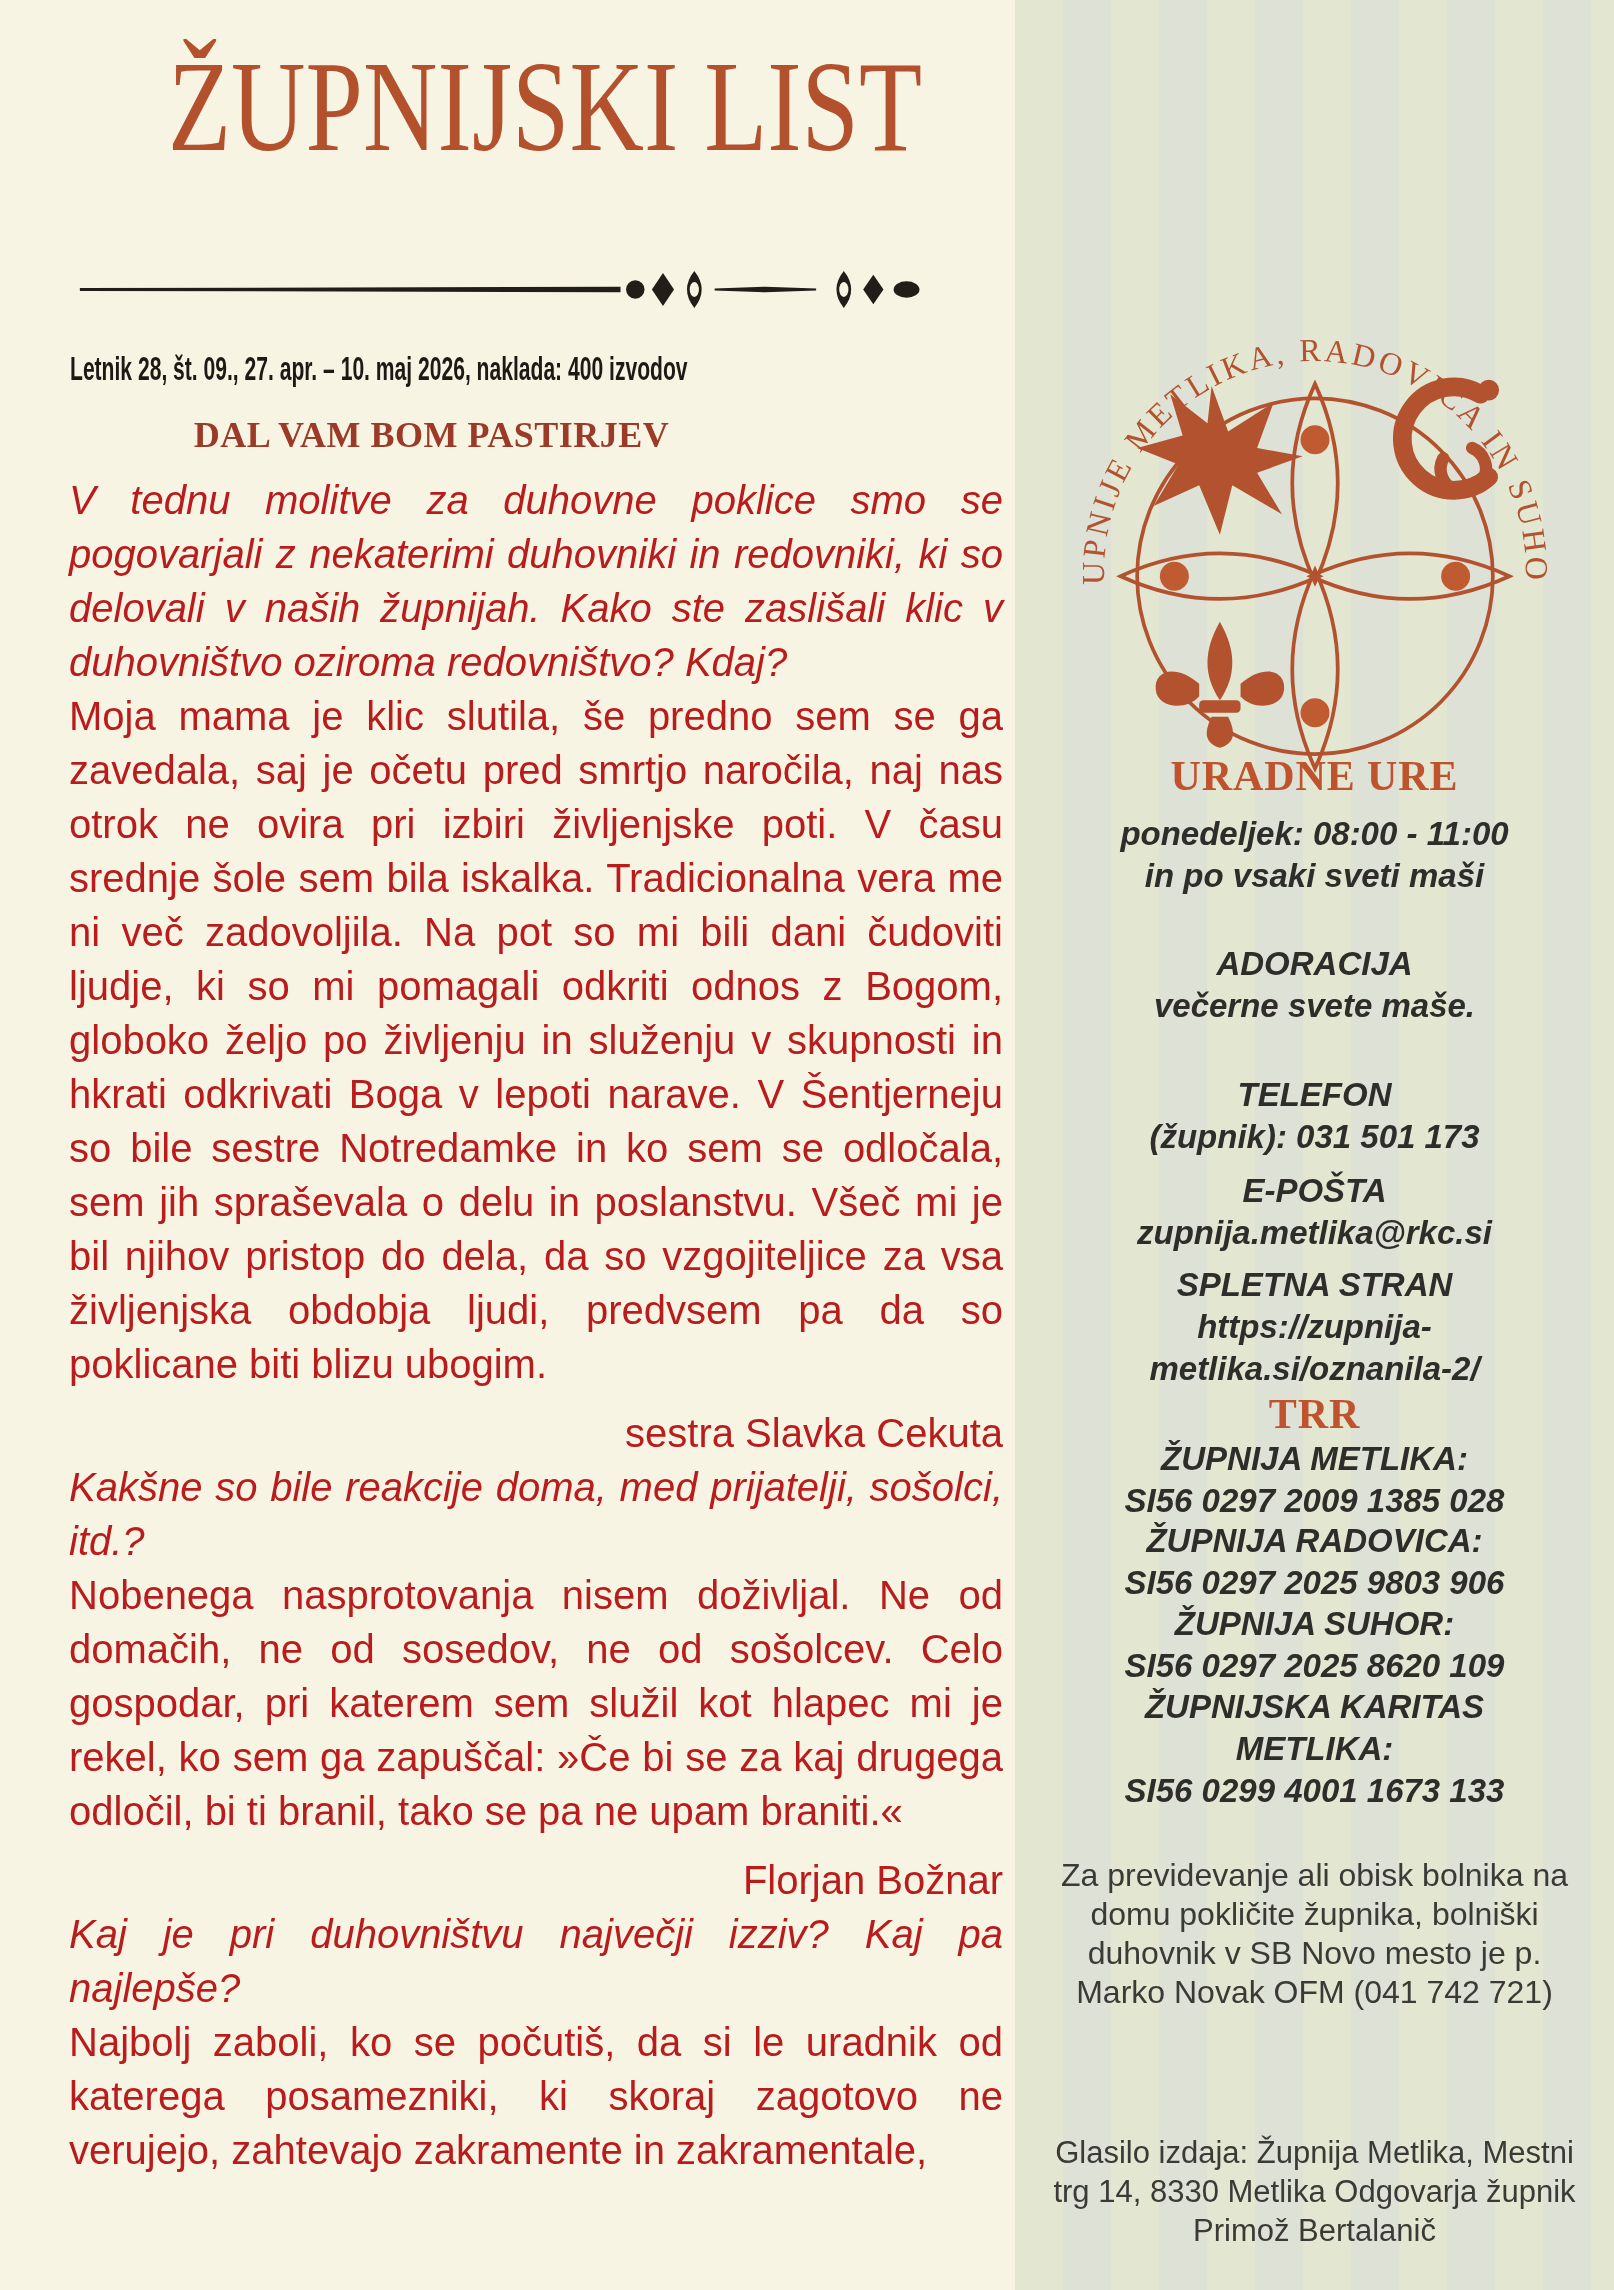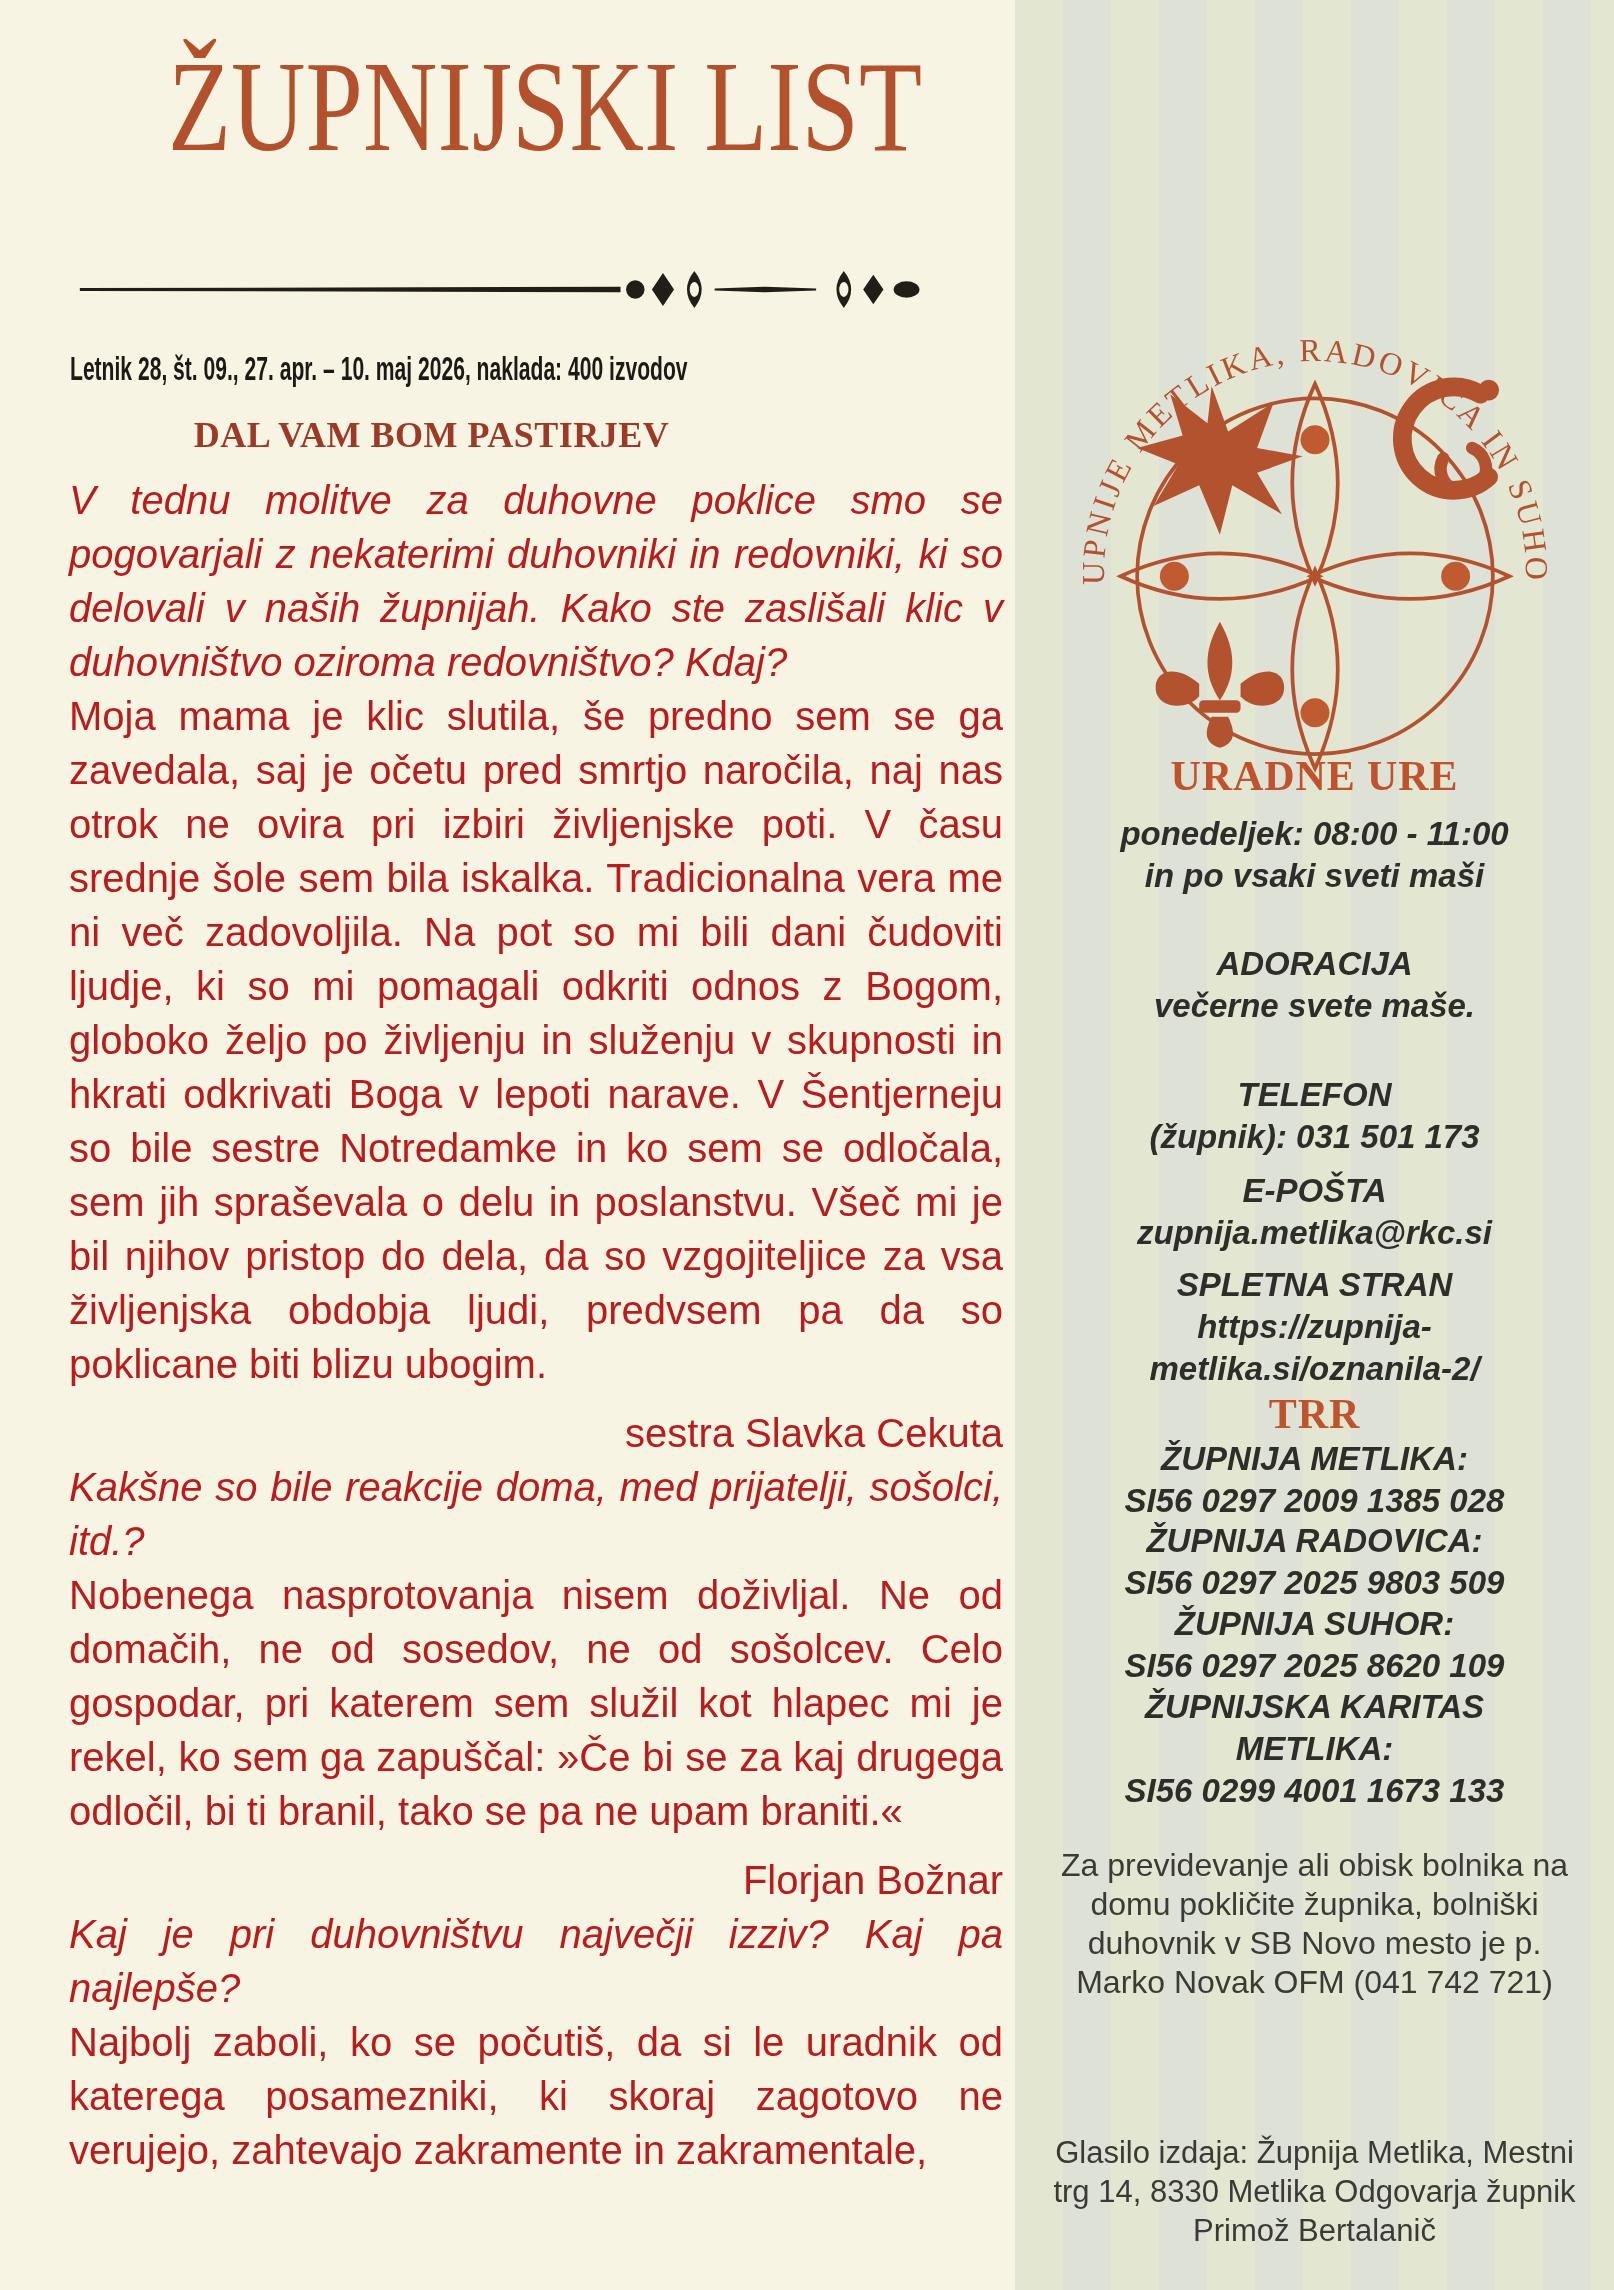--- a/index.html
+++ b/index.html
@@ -143,33 +143,33 @@
 
     <div class="sb-block" style="top:1390px">
       <div class="sb-h">TRR</div>
     </div>
     <div class="sb-block" style="top:1438px">
       <div class="sb-line">ŽUPNIJA METLIKA:</div>
       <div class="sb-line">SI56 0297 2009 1385 028</div>
     </div>
     <div class="sb-block" style="top:1520px">
       <div class="sb-line">ŽUPNIJA RADOVICA:</div>
-      <div class="sb-line">SI56 0297 2025 9803 509</div>
+      <div class="sb-line">SI56 0297 2025 9803 906</div>
     </div>
     <div class="sb-block" style="top:1603px">
       <div class="sb-line">ŽUPNIJA SUHOR:</div>
       <div class="sb-line">SI56 0297 2025 8620 109</div>
     </div>
     <div class="sb-block" style="top:1686px">
       <div class="sb-line" style="max-width:388px;margin:0 auto;">ŽUPNIJSKA KARITAS METLIKA:</div>
       <div class="sb-line">SI56 0299 4001 1673 133</div>
     </div>
 
     <div class="sb-block" style="top:1844px">
-      <div class="sb-note" style="max-width:535px;margin:2px auto;">Za previdevanje ali obisk bolnika na domu pokličite župnika, bolniški duhovnik v SB Novo mesto je p. Marko Novak OFM (041 742 721)</div>
+      <div class="sb-note" style="max-width:535px;margin:12px auto;">Za previdevanje ali obisk bolnika na domu pokličite župnika, bolniški duhovnik v SB Novo mesto je p. Marko Novak OFM (041 742 721)</div>
     </div>
 
     <div class="sb-block" style="top:2123px">
       <div class="sb-imprint" style="max-width:554px;margin:10px auto;">Glasilo izdaja: Župnija Metlika, Mestni trg 14, 8330 Metlika Odgovarja župnik Primož Bertalanič</div>
     </div>
 
   </aside>
 
   <h1 class="masthead-title">ŽUPNIJSKI LIST</h1>
 

